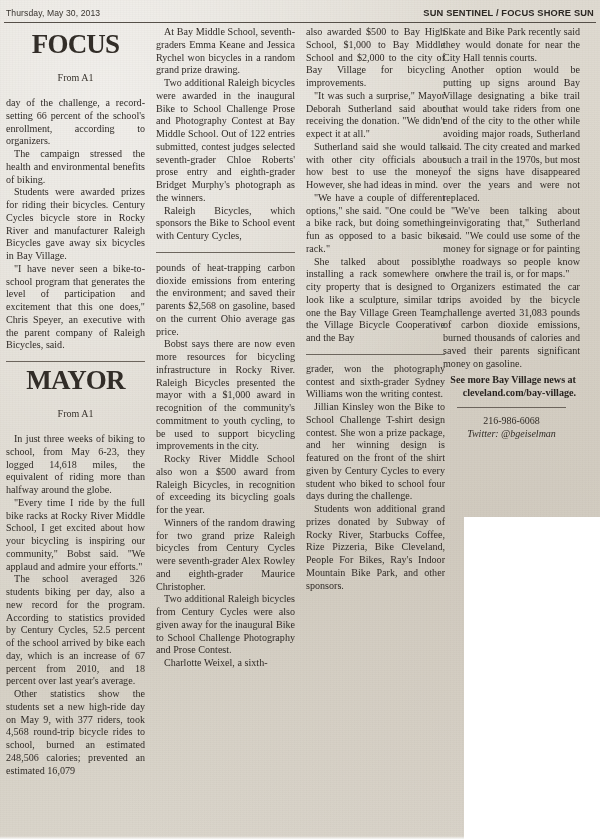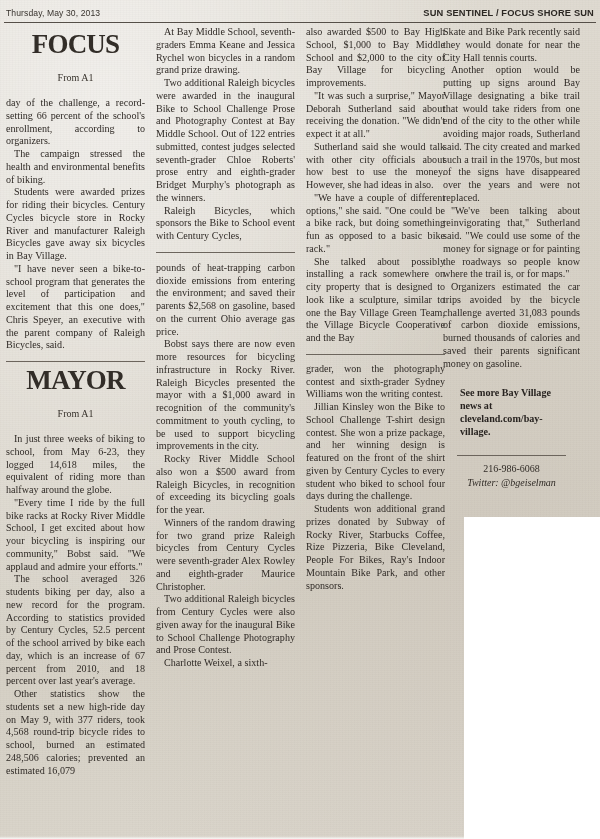--- a/index.html
+++ b/index.html
@@ -134,23 +134,23 @@
     font-family: "Liberation Serif", serif;
     font-size: 10.1px;
     line-height: 12.75px;
     color: #322d29;
     hyphens: none;
     word-spacing: 0.1px;
   }
   p.body.noindent { text-indent: 0; }
 
   p.tagline {
-    margin: 17px;
+    margin: 4px;
     text-indent: 0;
-    text-align: left;
+    text-align: right;
     font-family: "Liberation Serif", serif;
     font-weight: bold;
     font-size: 10.1px;
     line-height: 12.75px;
     color: #2b2724;
   }
 
   .rule-thin {
     border: 0;
     border-top: 1.1px solid #6d665e;
@@ -229,21 +229,21 @@
       <p class="body">Bobst says there are now even more resources for bicycling infrastructure in Rocky River. Raleigh Bicycles presented the mayor with a $1,000 award in recognition of the community's commitment to youth cycling, to be used to support bicycling improvements in the city.</p>
       <p class="body">Rocky River Middle School also won a $500 award from Raleigh Bicycles, in recognition of exceeding its bicycling goals for the year.</p>
       <p class="body">Winners of the random drawing for two grand prize Raleigh bicycles from Century Cycles were seventh-grader Alex Rowley and eighth-grader Maurice Christopher.</p>
       <p class="body">Two additional Raleigh bicycles from Century Cycles were also given away for the inaugural Bike to School Challenge Photography and Prose Contest.</p>
       <p class="body">Charlotte Weixel, a sixth-</p>
     </div>
 
     <div class="col col-3">
       <p class="body noindent">also awarded $500 to Bay High School, $1,000 to Bay Middle School and $2,000 to the city of Bay Village for bicycling improvements.</p>
       <p class="body">"It was such a surprise," Mayor Deborah Sutherland said about receiving the donation. "We didn't expect it at all."</p>
-      <p class="body">Sutherland said she would talk with other city officials about how best to use the money. However, she had ideas in also.</p>
+      <p class="body">Sutherland said she would talk with other city officials about how best to use the money. However, she had ideas in mind.</p>
       <p class="body">"We have a couple of different options," she said. "One could be a bike rack, but doing something fun as opposed to a basic bike rack."</p>
       <p class="body">She talked about possibly installing a rack somewhere on city property that is designed to look like a sculpture, similar to one the Bay Village Green Team, the Village Bicycle Cooperative and the Bay</p>
 
       <hr class="rule-thin">
 
       <p class="body noindent" style="margin-top:8px">grader, won the photography contest and sixth-grader Sydney Williams won the writing contest.</p>
       <p class="body">Jillian Kinsley won the Bike to School Challenge T-shirt design contest. She won a prize package, and her winning design is featured on the front of the shirt given by Century Cycles to every student who biked to school four days during the challenge.</p>
       <p class="body">Students won additional grand prizes donated by Subway of Rocky River, Starbucks Coffee, Rize Pizzeria, Bike Cleveland, People For Bikes, Ray's Indoor Mountain Bike Park, and other sponsors.</p>
     </div>
 

